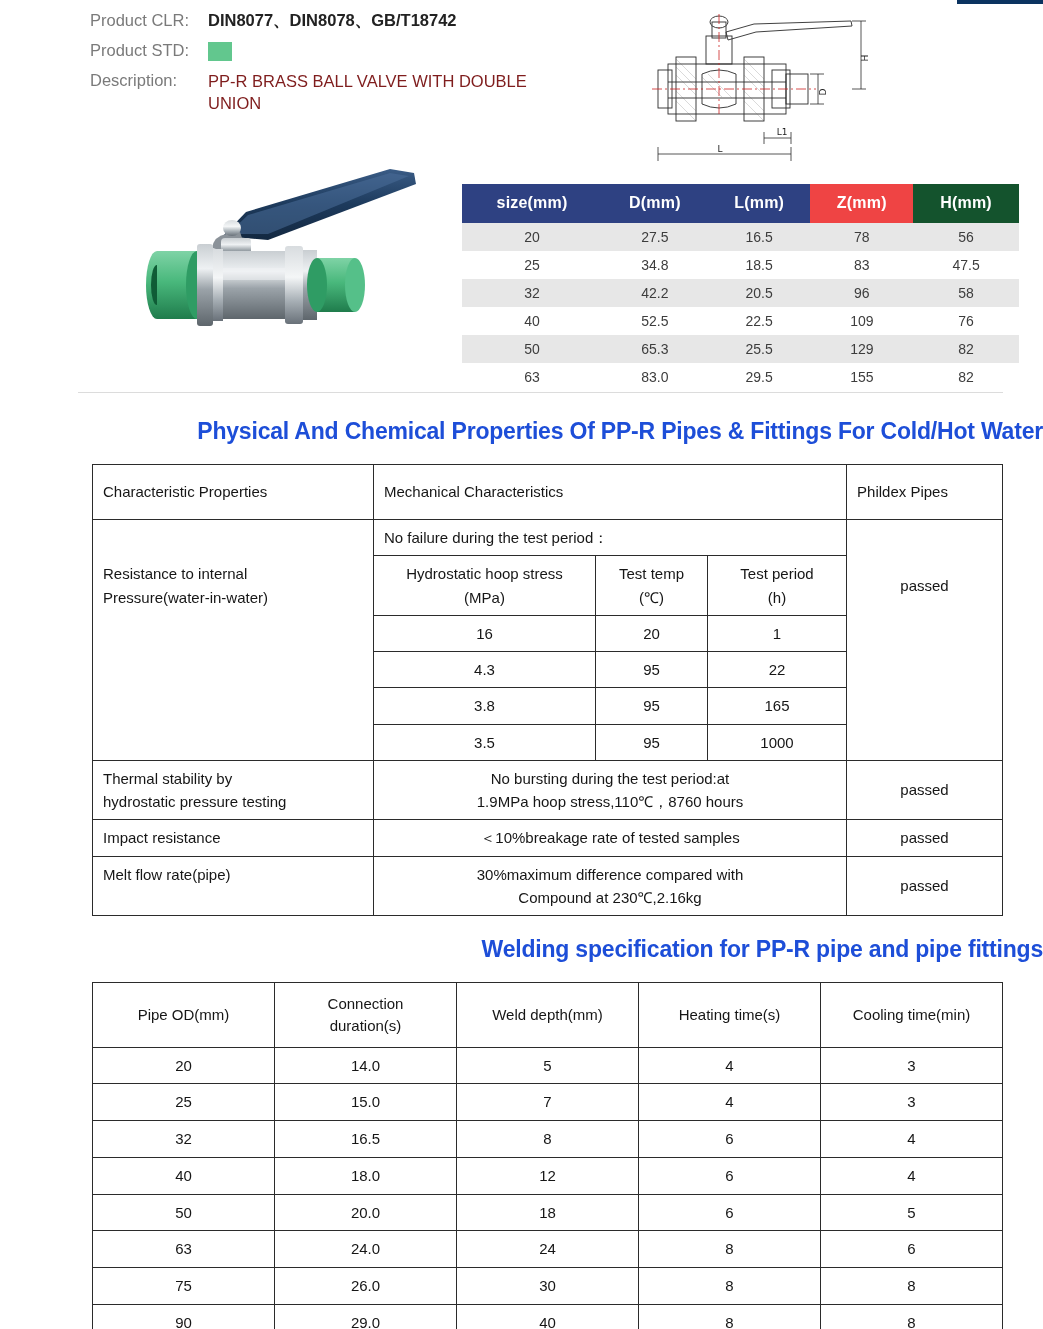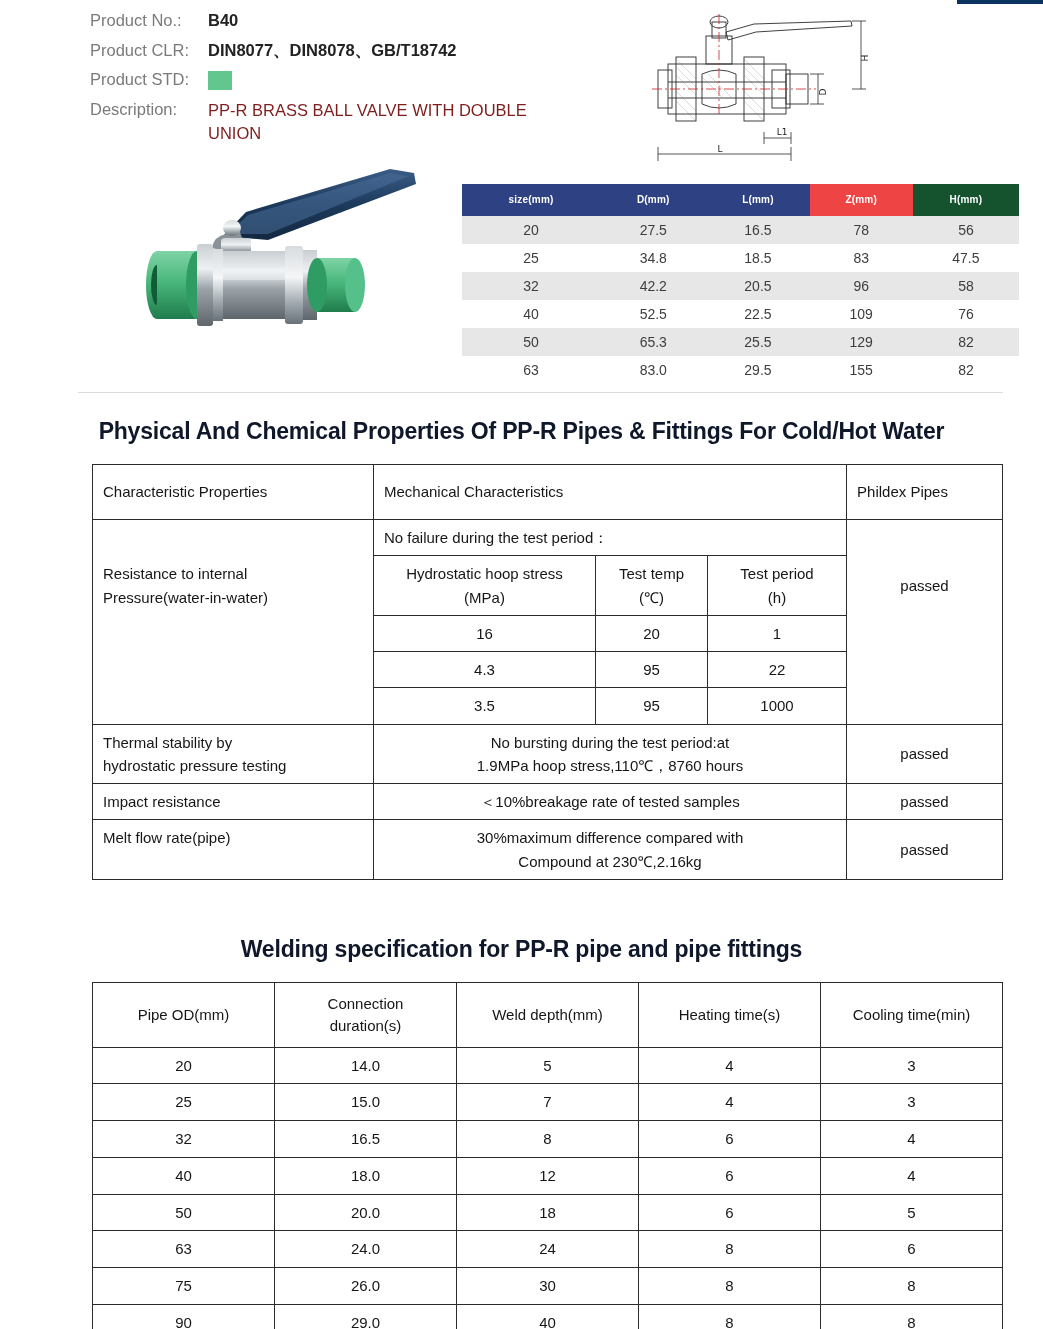--- a/index.html
+++ b/index.html
@@ -89,21 +89,21 @@
     top: 184px;
     left: 462px;
     width: 557px;
     border-collapse: collapse;
     font-size: 13.5px;
   }
   .dim-table thead th {
     background: #2e4182;
     color: #ffffff;
     font-weight: 700;
-    font-size: 10px;
+    font-size: 16px;
     padding: 10px 4px 11px;
     text-align: center;
     letter-spacing: 0.2px;
   }
   .dim-table tbody td {
     text-align: center;
     padding: 6px 4px;
     color: #3d3d3d;
     font-size: 14px;
   }
@@ -121,24 +121,24 @@
     width: 925px;
     height: 1px;
     background: #dcdcdc;
   }
   .divider-top { top: 392px; }
 
   
   .section-title {
     position: absolute;
     width: 100%;
-    text-align: center;
+    text-align: right;
     font-size: 23px;
     font-weight: 700;
-    color: #0f172a;
+    color: #1d4ed8;
     letter-spacing: -0.2px;
   }
   .title-props { top: 418px; left: 0; }
   .title-weld  { top: 936px; left: 0; }
 
   
   .props-table, .weld-table {
     position: absolute;
     border-collapse: collapse;
     table-layout: fixed;
@@ -181,24 +181,20 @@
 
   .two-line { line-height: 1.7; }
 </style>
 </head>
 <body>
 
 <div class="top-navy-bar"></div>
 
 <div class="product-info">
 
-  <div class="info-row">
-    <div class="info-label">Product No.:</div>
-    <div class="info-value">B40</div>
-  </div>
 
   <div class="info-row">
     <div class="info-label">Product CLR:</div>
     <div class="info-value">DIN8077、DIN8078、GB/T18742</div>
   </div>
 
   <div class="info-row">
     <div class="info-label">Product STD:</div>
     <div class="info-value">
       <span class="std-swatch" style="background: rgb(98, 199, 142);"></span>
@@ -457,20 +453,27 @@
       <td class="cell-center nt nb" style="border-top:none;border-bottom:none"></td>
     </tr>
     <tr>
       <td class="cell-left nt nb" style="border-top:none;border-bottom:none"></td>
       <td class="cell-center">4.3</td>
       <td class="cell-center">95</td>
       <td class="cell-center">22</td>
       <td class="cell-center nt nb" style="border-top:none;border-bottom:none"></td>
     </tr>
     <tr>
+      <td class="cell-left nt nb" style="border-top:none;border-bottom:none"></td>
+      <td class="cell-center">3.8</td>
+      <td class="cell-center">95</td>
+      <td class="cell-center">165</td>
+      <td class="cell-center nt nb" style="border-top:none;border-bottom:none"></td>
+    </tr>
+    <tr>
       <td class="cell-left nt" style="border-top:none"></td>
       <td class="cell-center">3.5</td>
       <td class="cell-center">95</td>
       <td class="cell-center">1000</td>
       <td class="cell-center nt" style="border-top:none"></td>
     </tr>
 
 
     <tr>
       <td class="cell-left">

